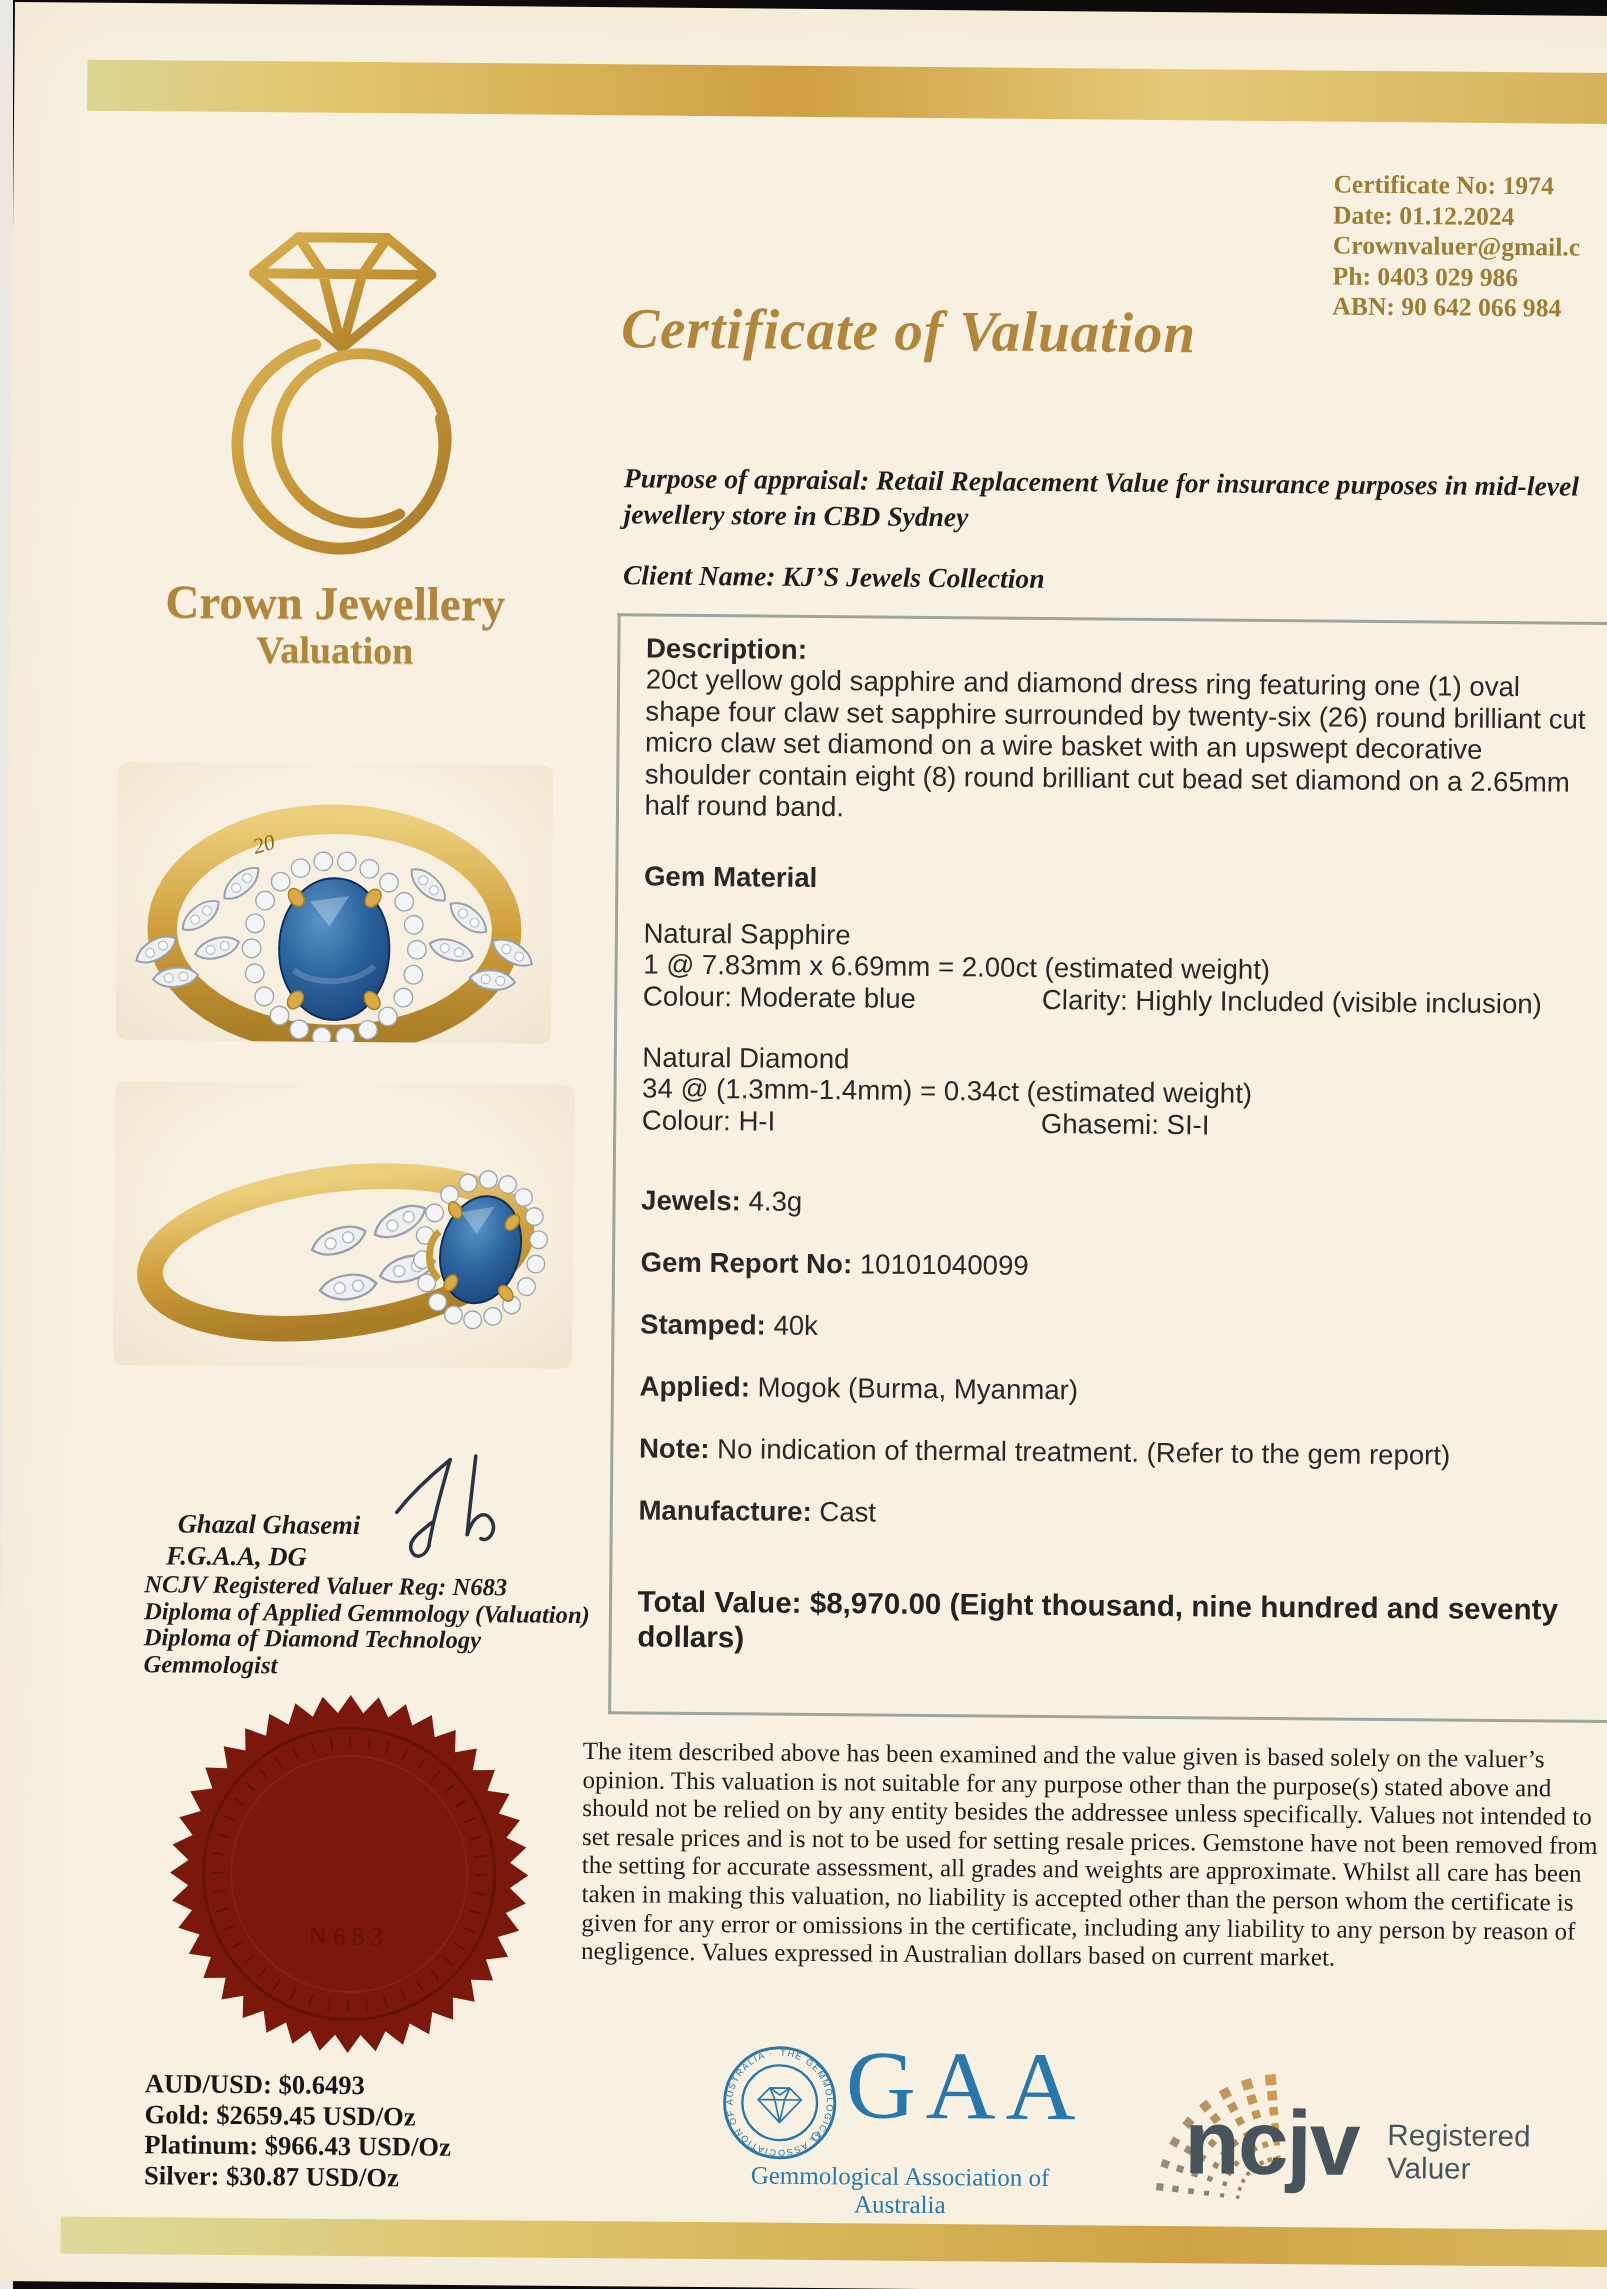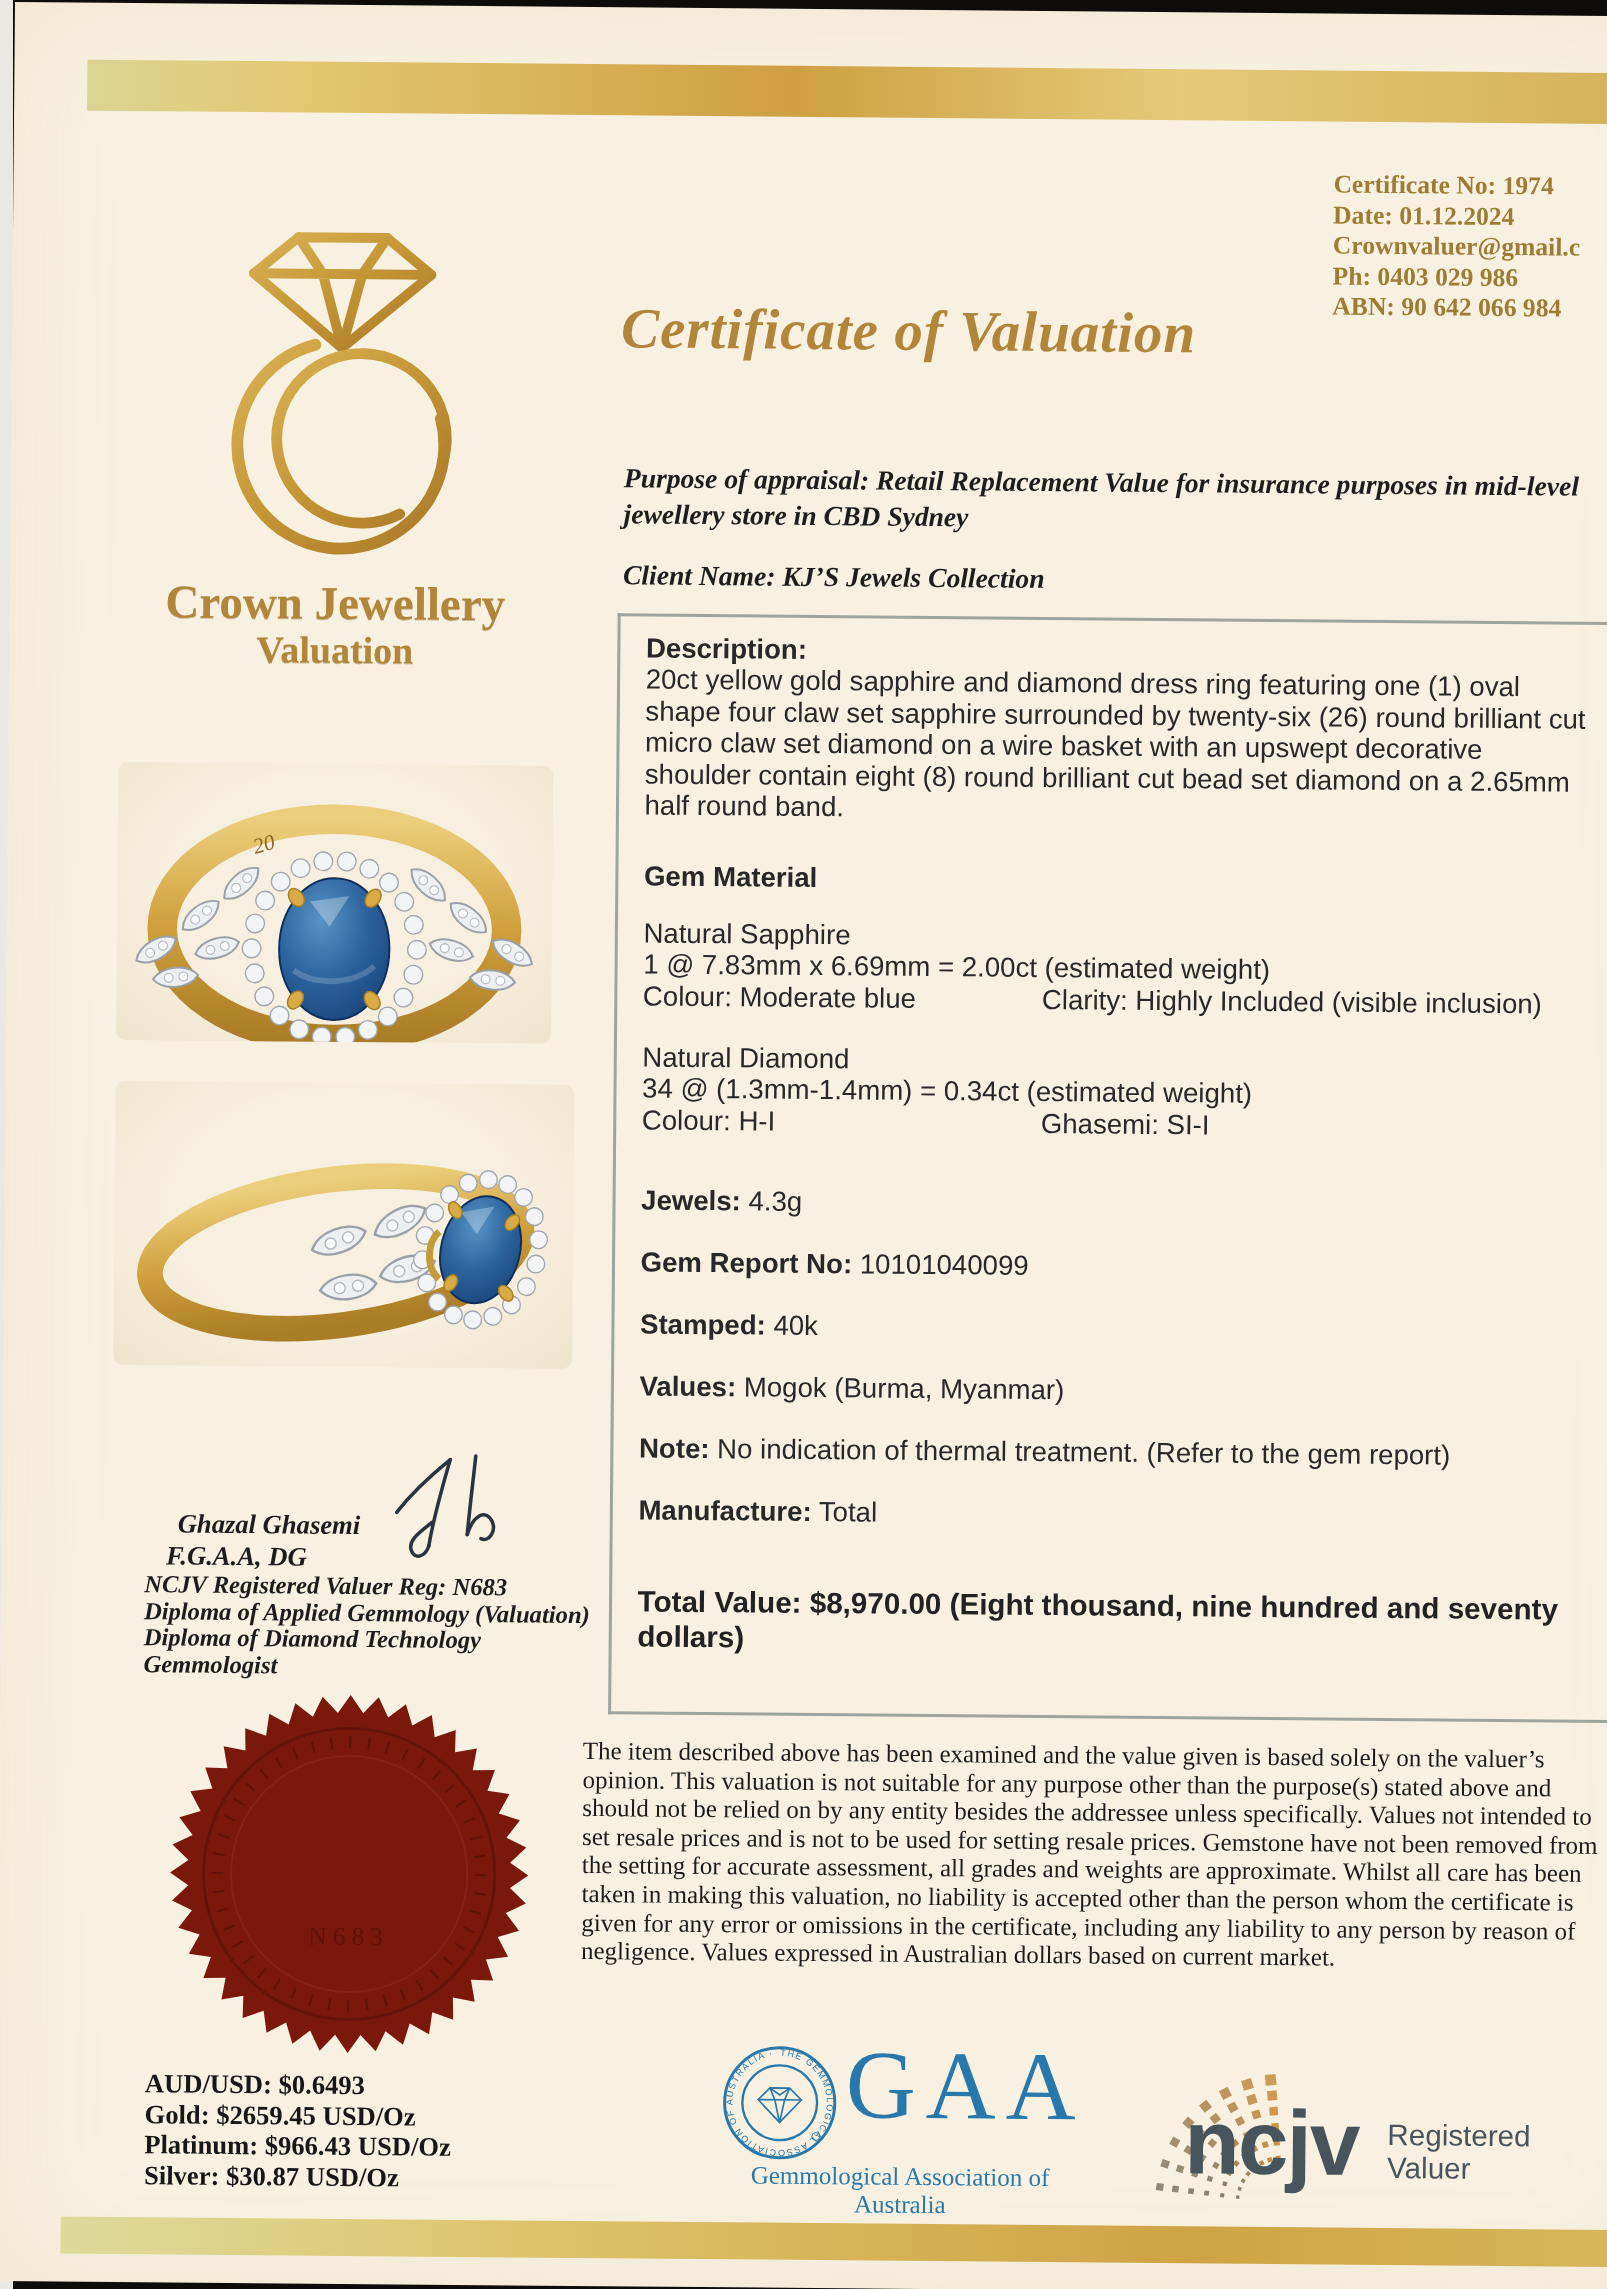--- a/index.html
+++ b/index.html
@@ -166,23 +166,23 @@
       <div class="ccrow">
         <div class="c1">Colour: H-I</div>
         <div>Ghasemi: SI-I</div>
       </div>
     </div>
 
     <div class="fields">
       <div class="field"><span class="b">Jewels:</span> <span>4.3g</span></div>
       <div class="field"><span class="b">Gem Report No:</span> <span>10101040099</span></div>
       <div class="field"><span class="b">Stamped:</span> <span>40k</span></div>
-      <div class="field"><span class="b">Values:</span> <span>Mogok (Burma, Myanmar)</span></div>
+      <div class="field"><span class="b">Applied:</span> <span>Mogok (Burma, Myanmar)</span></div>
       <div class="field"><span class="b">Note:</span> <span>No indication of thermal treatment. (Refer to the gem report)</span></div>
-      <div class="field"><span class="b">Manufacture:</span> <span>Total</span></div>
+      <div class="field"><span class="b">Manufacture:</span> <span>Cast</span></div>
     </div>
 
     <div class="total">Total Value: $8,970.00 (Eight thousand, nine hundred and seventy dollars)</div>
   </div>
 
   <div class="photo photo1">
     <svg width="435" height="278" viewBox="0 0 442 282">
       <defs>
         <linearGradient id="band1" x1="0" y1="0" x2="0" y2="1">
           <stop offset="0" stop-color="#eccf7c"></stop>

